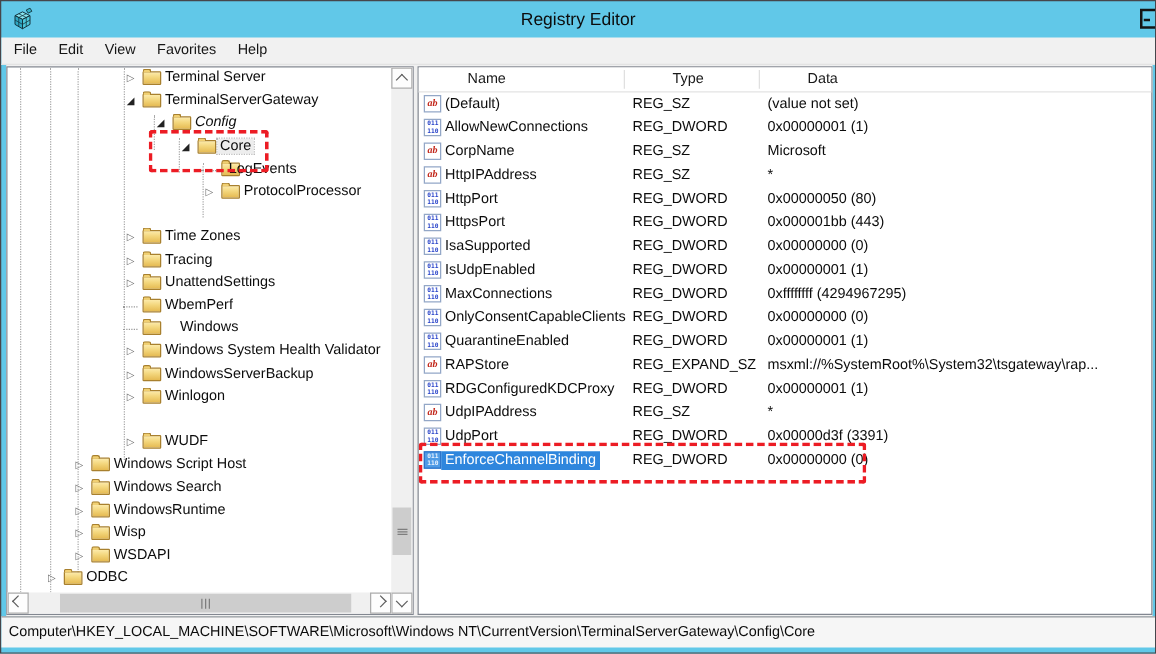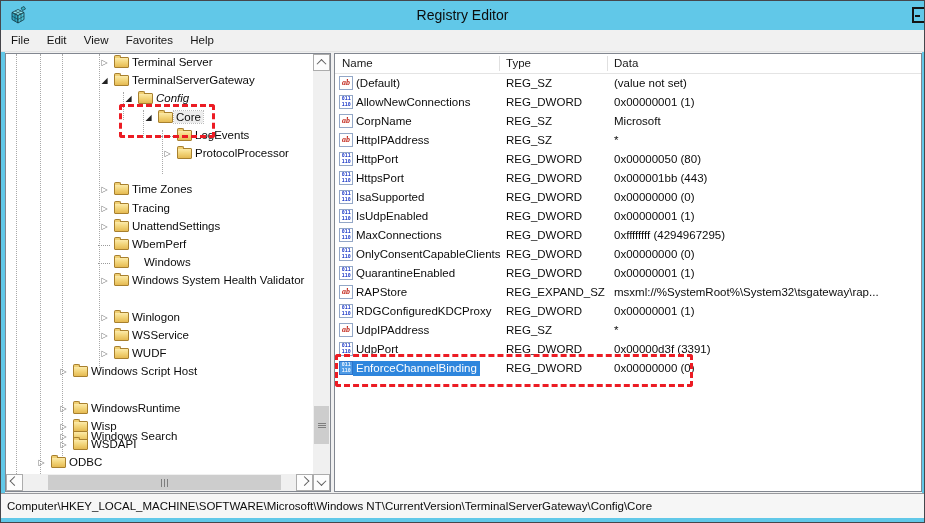--- a/index.html
+++ b/index.html
@@ -33,21 +33,21 @@
   .leafdots{position:absolute;top:9px;width:12px;border-top:1px dotted #9a9a9a;}
   .tfolder{position:absolute;top:3px;width:15px;height:11px;box-sizing:border-box;
     background:linear-gradient(180deg,#fceaa9 0%,#f3d67c 45%,#e5ba52 100%);
     border:1px solid #a8802e;border-radius:1px;}
   .tfolder::before{content:"";position:absolute;top:-3px;left:-1px;width:7px;height:3px;box-sizing:border-box;
     background:#f0cf72;border:1px solid #a8802e;border-bottom:none;border-radius:2px 2px 0 0;}
   .tlabel{position:absolute;top:2px;white-space:nowrap;color:#0c0c0c;}
   .tlabel.keysel{background:#ededed;outline:1px dotted #bdbdbd;padding:0 2px;margin-left:-2px;}
   
   .lheader{position:absolute;left:0;top:0;right:0;height:19px;background:#fff;border-bottom:1px solid #e4e4e4;}
-  .hcol{position:absolute;top:3px;color:#191919;}
+  .hcol{position:absolute;top:3px;color:#191919;margin-left:32px;}
   .hdiv{position:absolute;top:2px;bottom:2px;width:1px;background:#e0e0e0;}
   .lrow{position:absolute;left:0;width:100%;height:19px;}
   .vicon{position:absolute;left:4px;top:2px;width:14px;height:14px;box-sizing:border-box;border:1px solid #93a7c7;background:#fff;
     display:flex;flex-direction:column;align-items:center;justify-content:center;overflow:hidden;}
   .vicon.ab::before{content:"ab";display:block;font:italic bold 10px "Liberation Serif",serif;color:#c2271b;transform:scale(.8);line-height:10px;}
   .vicon.dword::before{content:"011";display:block;font:bold 8px "DejaVu Sans Mono",monospace;color:#2742c9;line-height:6px;transform:scale(.62);}
   .vicon.dword::after{content:"110";display:block;font:bold 8px "DejaVu Sans Mono",monospace;color:#2742c9;line-height:6px;transform:scale(.62);}
   .vicon.sel{background:#4f9be6;border-color:#2e74c9;}
   .vicon.sel.dword::before,.vicon.sel.dword::after{color:#eaf3ff;}
   .lcell{position:absolute;top:3px;white-space:nowrap;color:#0c0c0c;}
@@ -139,21 +139,21 @@
         <div class="tree-row" style="top: 55px;">
     <span class="twisty expanded" style="left: 137px;"></span>
 
     <span class="tfolder" style="left: 152px;"></span>
     <span class="tlabel keysel" style="left: 170px;">Core</span>
   </div>
         <div class="tree-row" style="top: 73px;">
 
     <span class="leafdots" style="left: 155px;"></span>
     <span class="tfolder" style="left: 171px;"></span>
-    <span class="tlabel" style="left: 189px;">LogEvents</span>
+    <span class="tlabel" style="left: 177px;">LogEvents</span>
   </div>
         <div class="tree-row" style="top: 91px;">
     <span class="twisty collapsed" style="left: 156px;"></span>
 
     <span class="tfolder" style="left: 171px;"></span>
     <span class="tlabel" style="left: 189px;">ProtocolProcessor</span>
   </div>
         <div class="tree-row" style="top: 127px;">
     <span class="twisty collapsed" style="left: 93px;"></span>
 
@@ -183,45 +183,45 @@
     <span class="leafdots" style="left: 92px;"></span>
     <span class="tfolder" style="left: 108px;"></span>
     <span class="tlabel" style="left: 126px; margin-left: 12px;">Windows</span>
   </div>
         <div class="tree-row" style="top: 218px;">
     <span class="twisty collapsed" style="left: 93px;"></span>
 
     <span class="tfolder" style="left: 108px;"></span>
     <span class="tlabel" style="left: 126px;">Windows System Health Validator</span>
   </div>
+        <div class="tree-row" style="top: 237px;">
+    <span class="twisty collapsed" style="left: 93px;"></span>
+
+    <span class="tfolder" style="left: 108px;"></span>
+    <span class="tlabel" style="left: 126px;">WindowsServerBackup</span>
+  </div>
         <div class="tree-row" style="top: 255px;">
     <span class="twisty collapsed" style="left: 93px;"></span>
 
     <span class="tfolder" style="left: 108px;"></span>
     <span class="tlabel" style="left: 126px;">Winlogon</span>
   </div>
-        <div class="tree-row" style="top: 273px;">
-    <span class="twisty collapsed" style="left: 93px;"></span>
-
-    <span class="tfolder" style="left: 108px;"></span>
-    <span class="tlabel" style="left: 126px;">WSService</span>
-  </div>
         <div class="tree-row" style="top: 291px;">
     <span class="twisty collapsed" style="left: 93px;"></span>
 
     <span class="tfolder" style="left: 108px;"></span>
     <span class="tlabel" style="left: 126px;">WUDF</span>
   </div>
         <div class="tree-row" style="top: 309px;">
     <span class="twisty collapsed" style="left: 52px;"></span>
 
     <span class="tfolder" style="left: 67px;"></span>
     <span class="tlabel" style="left: 85px;">Windows Script Host</span>
   </div>
-        <div class="tree-row" style="top: 328px; margin-top: 46px;">
+        <div class="tree-row" style="top: 328px;">
     <span class="twisty collapsed" style="left: 52px;"></span>
 
     <span class="tfolder" style="left: 67px;"></span>
     <span class="tlabel" style="left: 85px;">Windows Search</span>
   </div>
         <div class="tree-row" style="top: 346px;">
     <span class="twisty collapsed" style="left: 52px;"></span>
 
     <span class="tfolder" style="left: 67px;"></span>
     <span class="tlabel" style="left: 85px;">WindowsRuntime</span>

